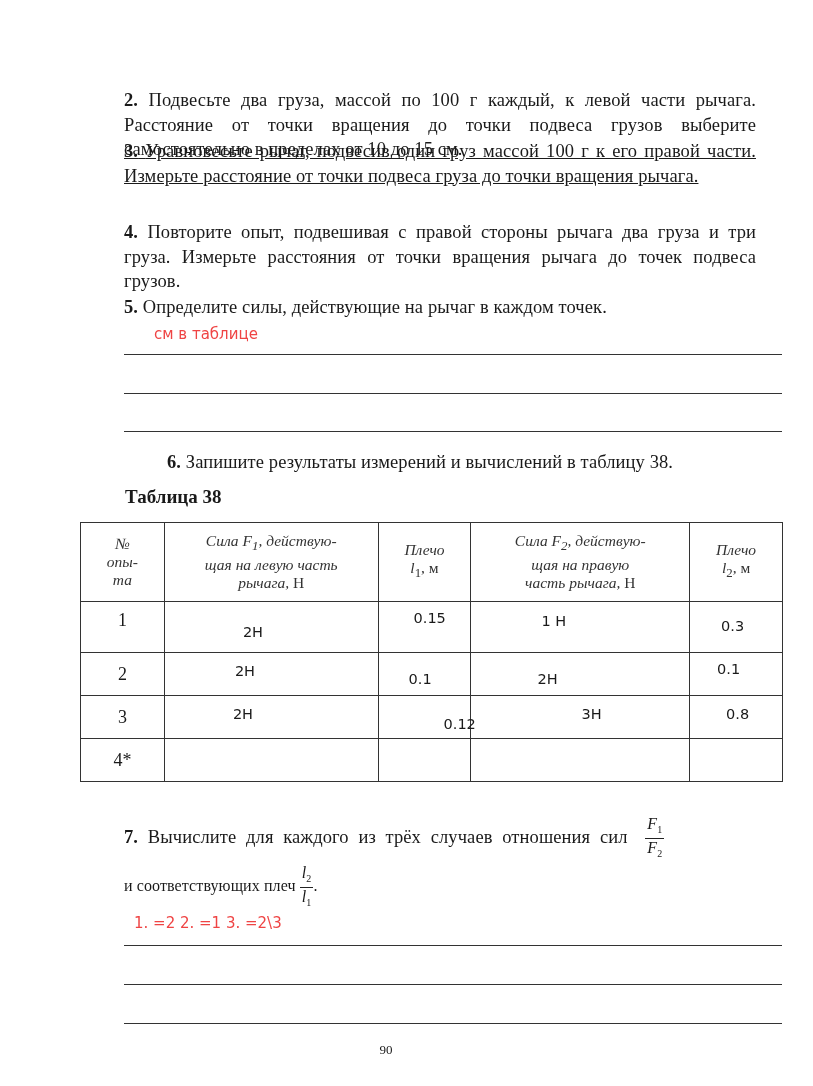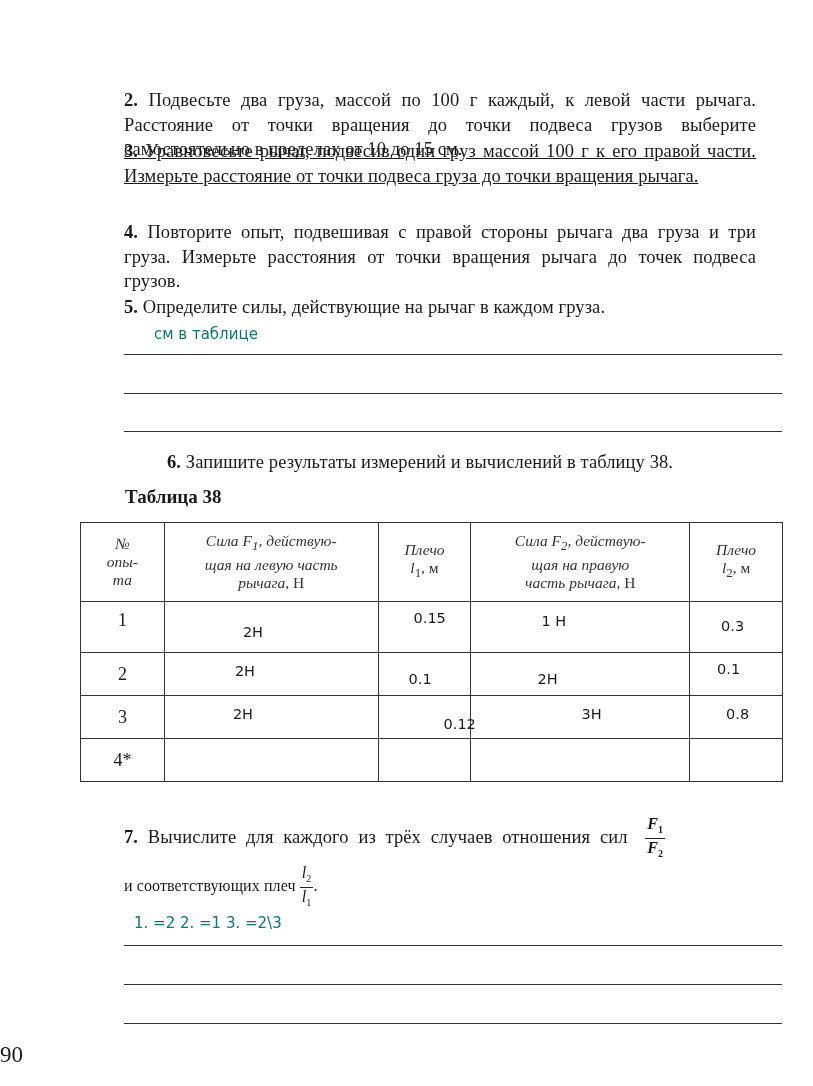--- a/index.html
+++ b/index.html
@@ -1,33 +1,33 @@
 <!DOCTYPE html>
 <html><head>
 <meta charset="utf-8">
 <style>
   html, body { margin:0; padding:0; background:#ffffff; }
   body { width:813px; height:1086px; position:relative; overflow:hidden; color:#1a1a1a; font-family:"Liberation Serif", "DejaVu Serif", serif; }
   .para { position:absolute; left:124px; width:632px; font-size:18.5px; line-height:24.5px; text-align:justify; letter-spacing:0.1px; }
   .para b { font-weight:bold; }
-  .hw { position:absolute; font-family:"DejaVu Sans", "Liberation Sans", sans-serif; font-size:15px; color:#0f766e; }
+  .hw { position:absolute; font-family:"DejaVu Sans", "Liberation Sans", sans-serif; font-size:15px; color:#ef4444; }
   .rule { position:absolute; left:124px; width:658px; height:0; border-top:1.3px solid #333; }
   .table-title { position:absolute; left:125px; top:486px; font-size:19px; font-weight:bold; }
   table.t38 { position:absolute; left:80px; top:522px; border-collapse:collapse; width:703px; font-family:"Liberation Serif", serif; }
   table.t38 td, table.t38 th { border:1.4px solid #333; padding:0; vertical-align:middle; text-align:center; position:relative; }
   table.t38 th { font-weight:normal; font-style:italic; font-size:15.5px; line-height:18px; color:#333; height:78px; }
   table.t38 th .up { font-style:normal; }
   table.t38 td { height:42px; font-size:18px; }
   table.t38 td.num { font-family:"Liberation Serif", serif; font-size:18px; }
   .cv { position:absolute; font-family:"DejaVu Sans", "Liberation Sans", sans-serif; font-size:14.5px; }
   .frac { display:inline-block; vertical-align:middle; text-align:center; font-style:italic; font-size:16px; line-height:17px; }
   .frac .n { display:block; border-bottom:1.2px solid #222; padding:0 2px; }
   .frac .d { display:block; padding:0 2px; }
   .frac sub { font-size:10px; font-style:normal; }
-  .pagenum { position:absolute; left:0; width:772px; top:1042px; text-align:left; font-size:23px; }
+  .pagenum { position:absolute; left:0; width:772px; top:1042px; text-align:center; font-size:13px; }
 </style>
 </head>
 <body>
 
 <div class="para" style="top:88px;">
   <b>2.</b>
   <span>Подвесьте два груза, массой по 100 г каждый, к левой части рычага. Расстояние от точки вращения до точки подвеса грузов выберите самостоятельно в пределах от 10 до 15 см.</span>
 </div>
 
 <div class="para" style="top:139px;text-decoration:underline;">
@@ -35,21 +35,21 @@
   <span>Уравновесьте рычаг, подвесив один груз массой 100 г к его правой части. Измерьте расстояние от точки подвеса груза до точки вращения рычага.</span>
 </div>
 
 <div class="para" style="top:220px;">
   <b>4.</b>
   <span>Повторите опыт, подвешивая с правой стороны рычага два груза и три груза. Измерьте расстояния от точки вращения рычага до точек подвеса грузов.</span>
 </div>
 
 <div class="para" style="top:295px;">
   <b>5.</b>
-  <span>Определите силы, действующие на рычаг в каждом груза.</span>
+  <span>Определите силы, действующие на рычаг в каждом точек.</span>
 </div>
 
 <div class="hw" style="left:154px; top:325px;">см в таблице</div>
 <div class="rule" style="top:354px;"></div>
 <div class="rule" style="top:393px;"></div>
 <div class="rule" style="top:431px;"></div>
 
 <div class="para" style="top:450px;margin-left:43px;">
   <b>6.</b>
   <span>Запишите результаты измерений и вычислений в таблицу 38.</span>
@@ -150,21 +150,21 @@
     <td>
           <span class="cv"></span>
         </td>
   </tr>
 </tbody>
   </table>
 
 <div class="para" style="top:815px; text-align:left; word-spacing:5px;">
   <b>7.</b>
   <span>Вычислите для каждого из трёх случаев отношения сил</span>
-  <span class="frac" style="margin-left:8px;font-weight:bold;">
+  <span class="frac" style="margin-left:8px;">
     <span class="n"><span>F</span><sub>1</sub></span>
     <span class="d"><span>F</span><sub>2</sub></span>
   </span>
 </div>
 <div class="para" style="top:864px; font-size:16px; text-align:left;">
   <span>и соответствующих плеч</span>
   <span class="frac">
     <span class="n"><span>l</span><sub>2</sub></span>
     <span class="d"><span>l</span><sub>1</sub></span>
   </span><span>.</span>

